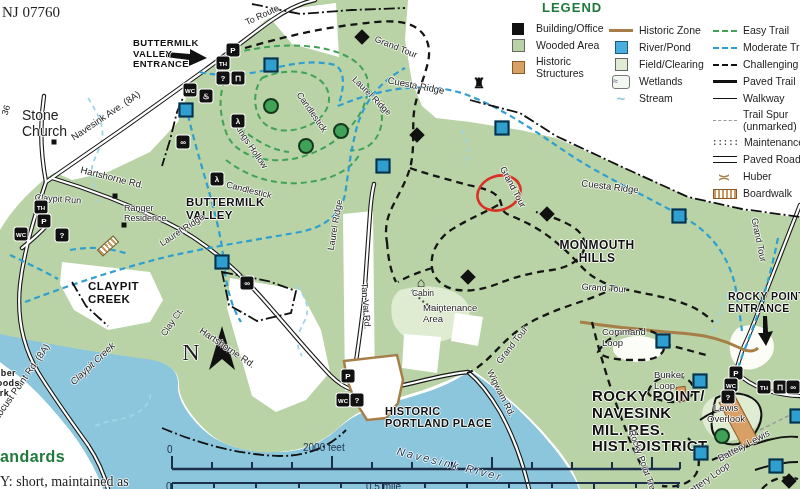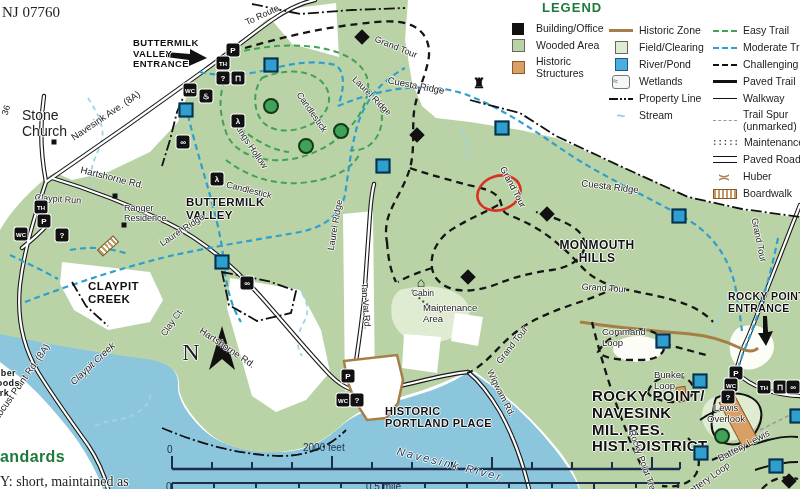--- a/index.html
+++ b/index.html
@@ -343,42 +343,36 @@
     </div>
 
     <div class="lcol" id="lcol2">
       <div class="lrow">
           <span class="sym">
             <span class="s-linetan"></span>
           </span>
           <span class="lab">Historic Zone</span>
         </div>
       <div class="lrow">
+          <span class="sym s-blue">
+            <span class="sq"></span>
+          </span>
+          <span class="lab">River/Pond</span>
+        </div>
+      <div class="lrow">
           <span class="sym s-field">
             <span class="sq"></span>
           </span>
           <span class="lab">Field/Clearing</span>
         </div>
       <div class="lrow">
-          <span class="sym s-blue">
-            <span class="sq"></span>
-          </span>
-          <span class="lab">River/Pond</span>
-        </div>
-      <div class="lrow">
           <span class="sym">
             <span class="s-wetl">≈</span>
           </span>
           <span class="lab">Wetlands</span>
-        </div>
-      <div class="lrow">
-          <span class="sym">
-            <span class="s-prop"></span>
-          </span>
-          <span class="lab">Property Line</span>
         </div>
       <div class="lrow">
           <span class="sym s-stream">~</span>
           <span class="lab">Stream</span>
         </div>
     </div>
 
     <div class="lcol" id="lcol3">
       <div class="lrow">
           <span class="sym">

